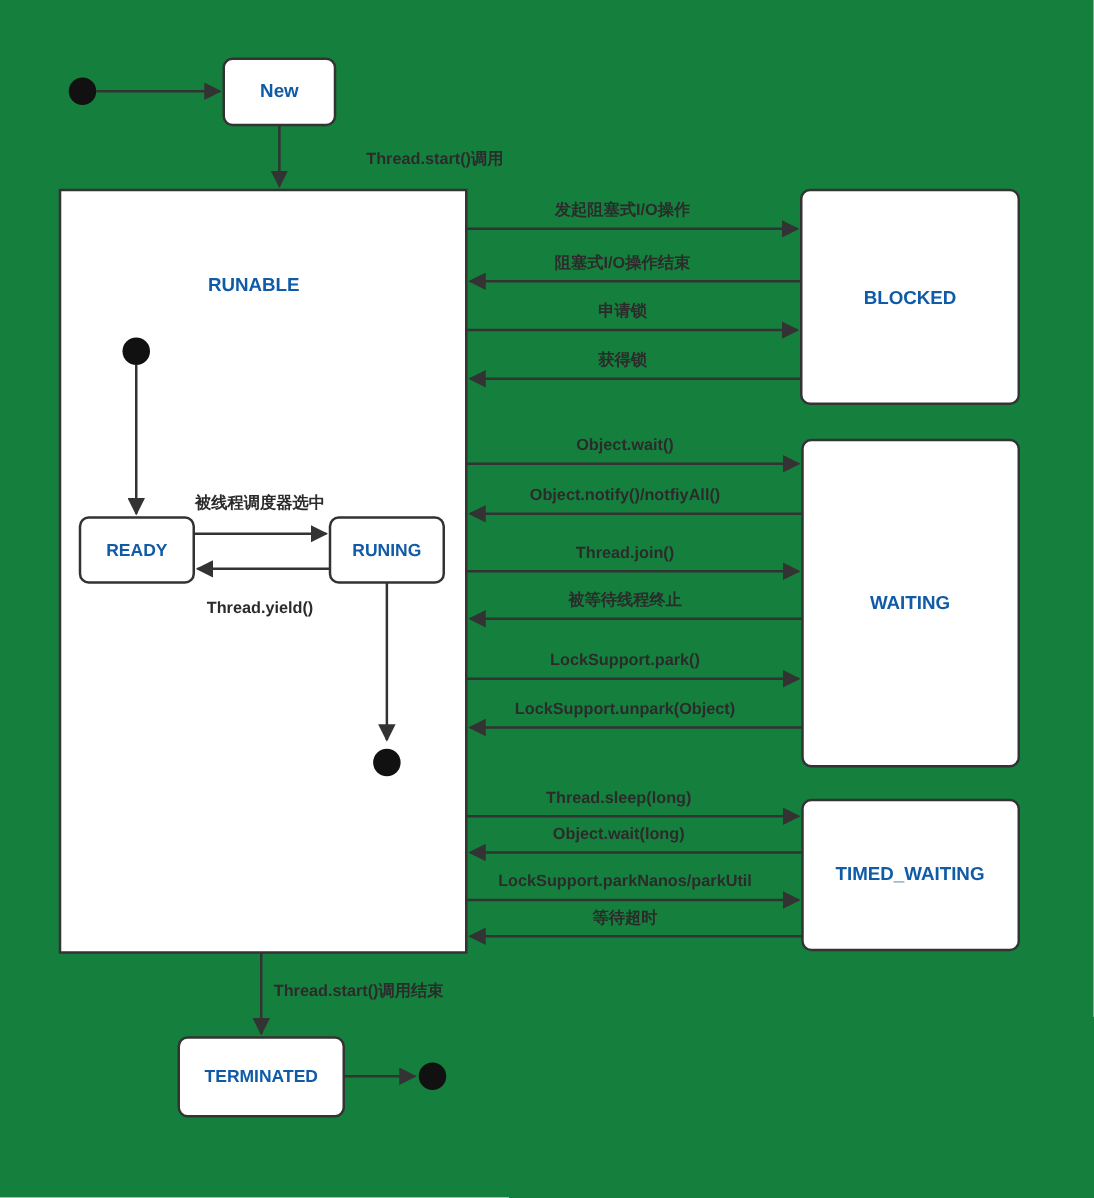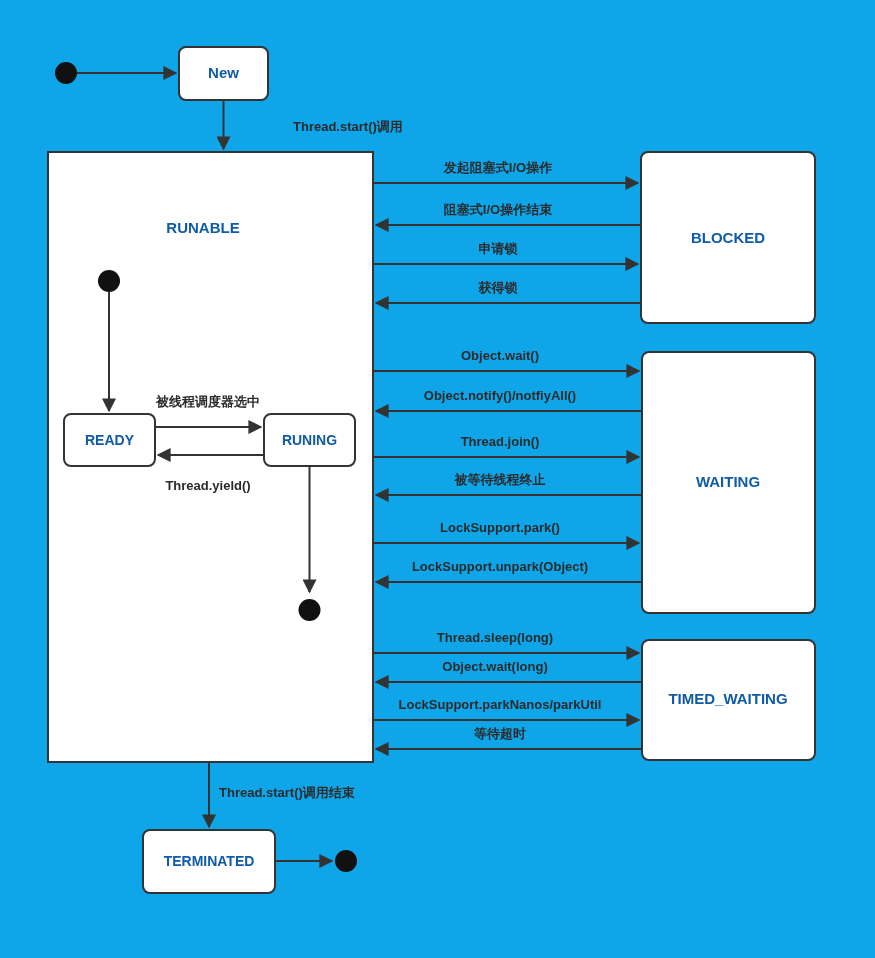--- a/index.html
+++ b/index.html
@@ -10,21 +10,21 @@
   body {
     width: 875px;
     height: 958px;
     font-family: "Liberation Sans", sans-serif;
     overflow: hidden;
   }
   #diagram-root {
     position: relative;
     width: 875px;
     height: 958px;
-    background: #0ea5e9;
+    background: #15803d;
   }
   svg.diagram {
     display: block;
     width: 875px;
     height: 958px;
   }
   .state-box {
     fill: #ffffff;
     stroke: #333333;
     stroke-width: 2;

